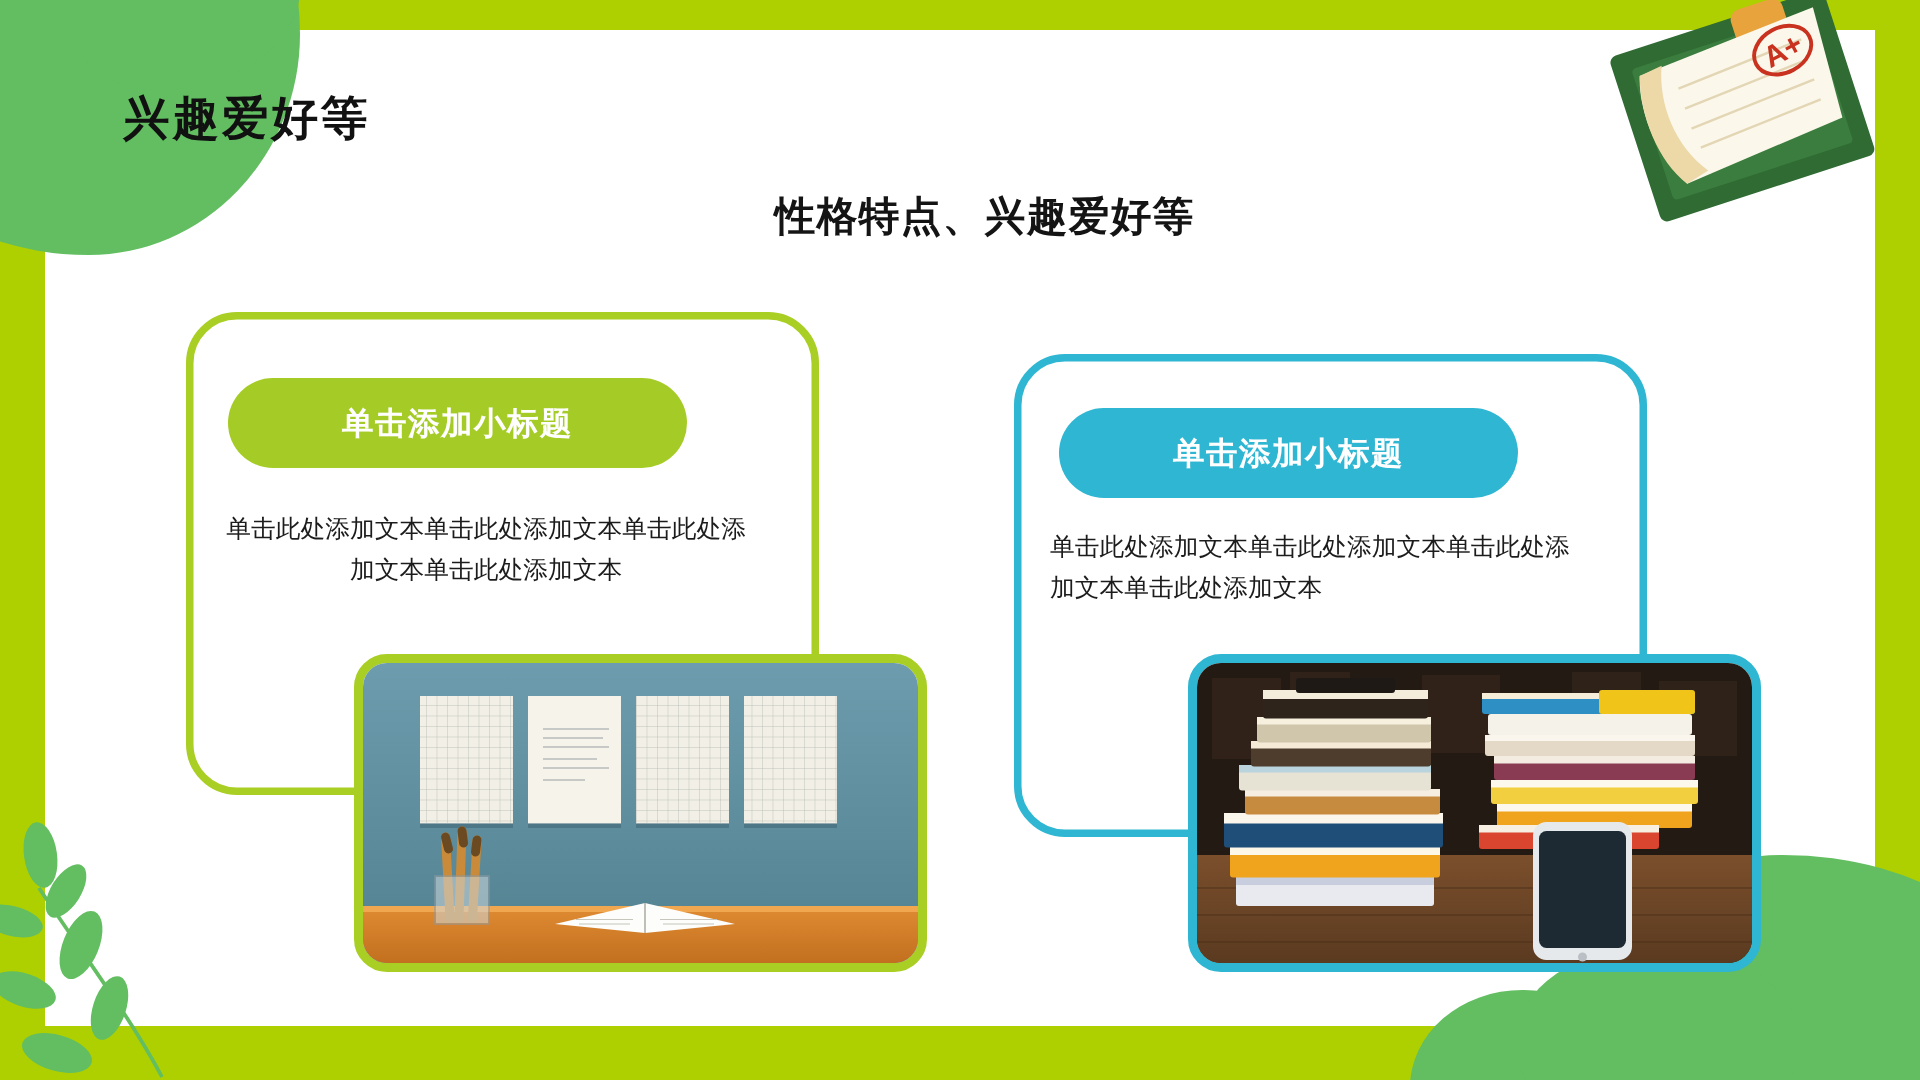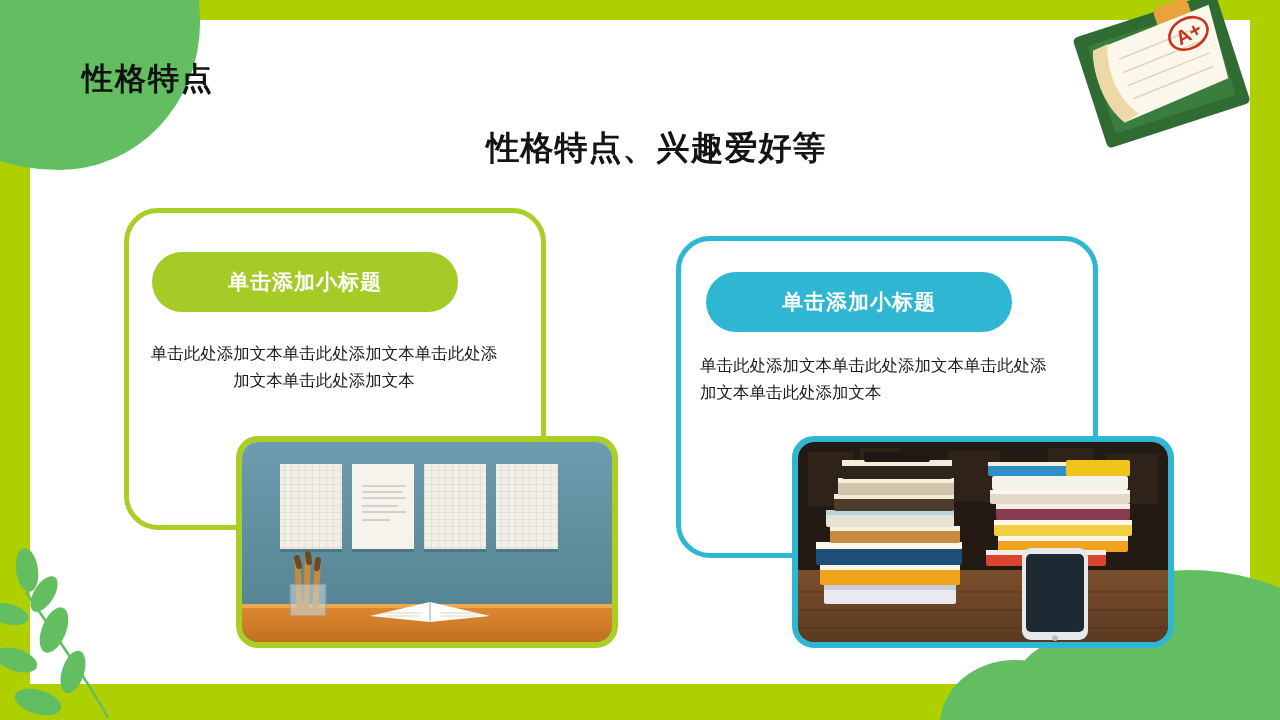--- a/index.html
+++ b/index.html
@@ -106,21 +106,21 @@
     font-weight: bold;
     color: #111111;
     letter-spacing: 2px;
     z-index: 9;
     white-space: nowrap;
   }
   .slide-subtitle {
     position: absolute;
     left: 0; right: 0; top: 126px;
     text-align: center;
-    font-size: 33px;
+    font-size: 27px;
     font-weight: bold;
     color: #141414;
     letter-spacing: 1px;
     z-index: 9;
     margin-left: 33px;
   }
 
   
   .card {
     position: absolute;
@@ -244,21 +244,21 @@
             <path d="M58 74 L146 68"></path>
           <path d="M58 88 L146 82"></path>
             <path d="M60 102 L146 96"></path>
         </g>
         <ellipse cx="132" cy="57" rx="20" ry="15" fill="none" stroke="#c8321e" stroke-width="2.6" transform="rotate(-10 132 57)"></ellipse>
         <text x="132" y="64" font-family="'Liberation Sans', sans-serif" font-size="20" font-weight="bold" fill="#c8321e" text-anchor="middle" transform="rotate(-10 132 57)">A+</text>
       </g>
     </svg>
   </div>
 
-  <div class="slide-title">性格特点</div>
+  <div class="slide-title">兴趣爱好等</div>
   <div class="slide-subtitle">性格特点、兴趣爱好等</div>
 
   <div class="card card-left"></div>
   <div class="pill pill-left">单击添加小标题</div>
   <div class="card-body body-left">单击此处添加文本单击此处添加文本单击此处添加文本单击此处添加文本</div>
 
   <div class="photo photo-left">
     <svg viewBox="0 0 370 200" xmlns="http://www.w3.org/2000/svg" preserveAspectRatio="none">
       <defs>
         <linearGradient id="wallg" x1="0" y1="0" x2="0" y2="1">

